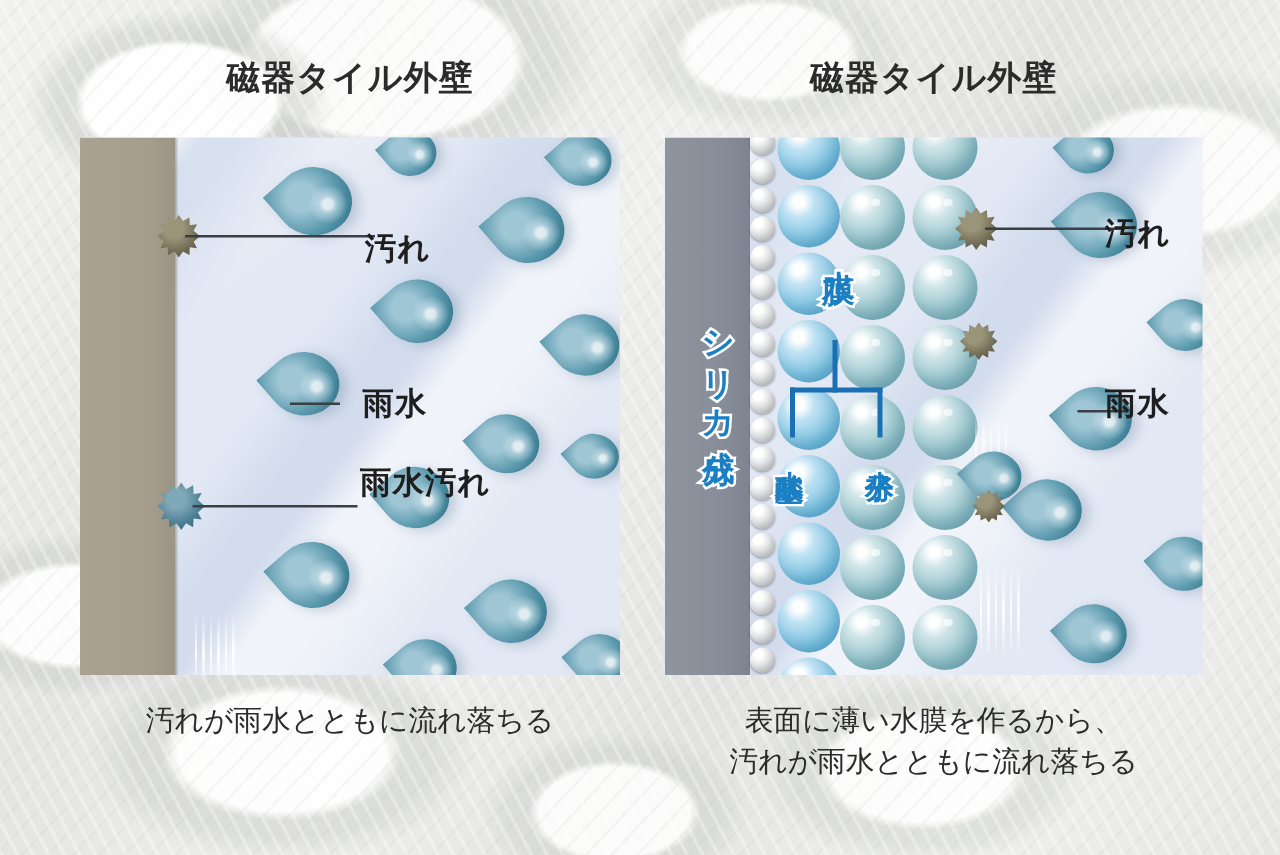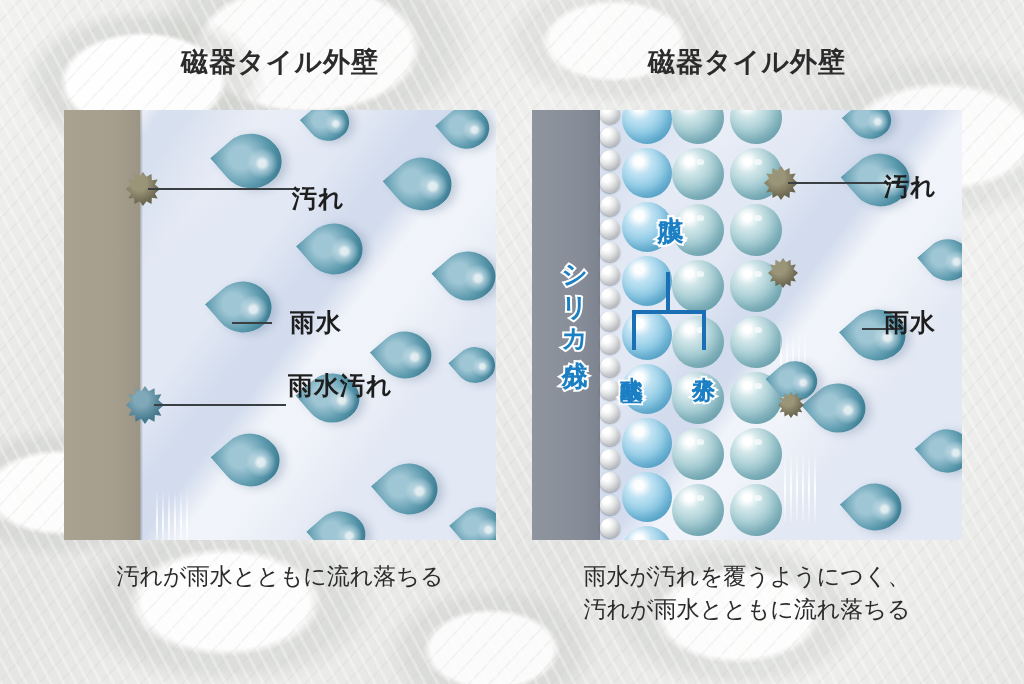--- a/index.html
+++ b/index.html
@@ -322,14 +322,14 @@
   <div class="brk" style="left:134px;top:162px;width:4px;height:42px;"></div>
   <div class="brk" style="left:100px;top:200px;width:74px;height:4px;"></div>
   <div class="brk" style="left:100px;top:200px;width:4px;height:40px;"></div>
   <div class="brk" style="left:170px;top:200px;width:4px;height:40px;"></div>
 </div>
 
 <div class="callout" style="left:884px;top:170px;">汚れ</div>
 <div class="callout" style="left:884px;top:306px;">雨水</div>
 
 <div class="caption" id="caption-left">汚れが雨水とともに流れ落ちる</div>
-<div class="caption" id="caption-right">雨水が汚れを覆うようにつく、
+<div class="caption" id="caption-right">表面に薄い水膜を作るから、
 汚れが雨水とともに流れ落ちる</div>
 
 </body></html>

